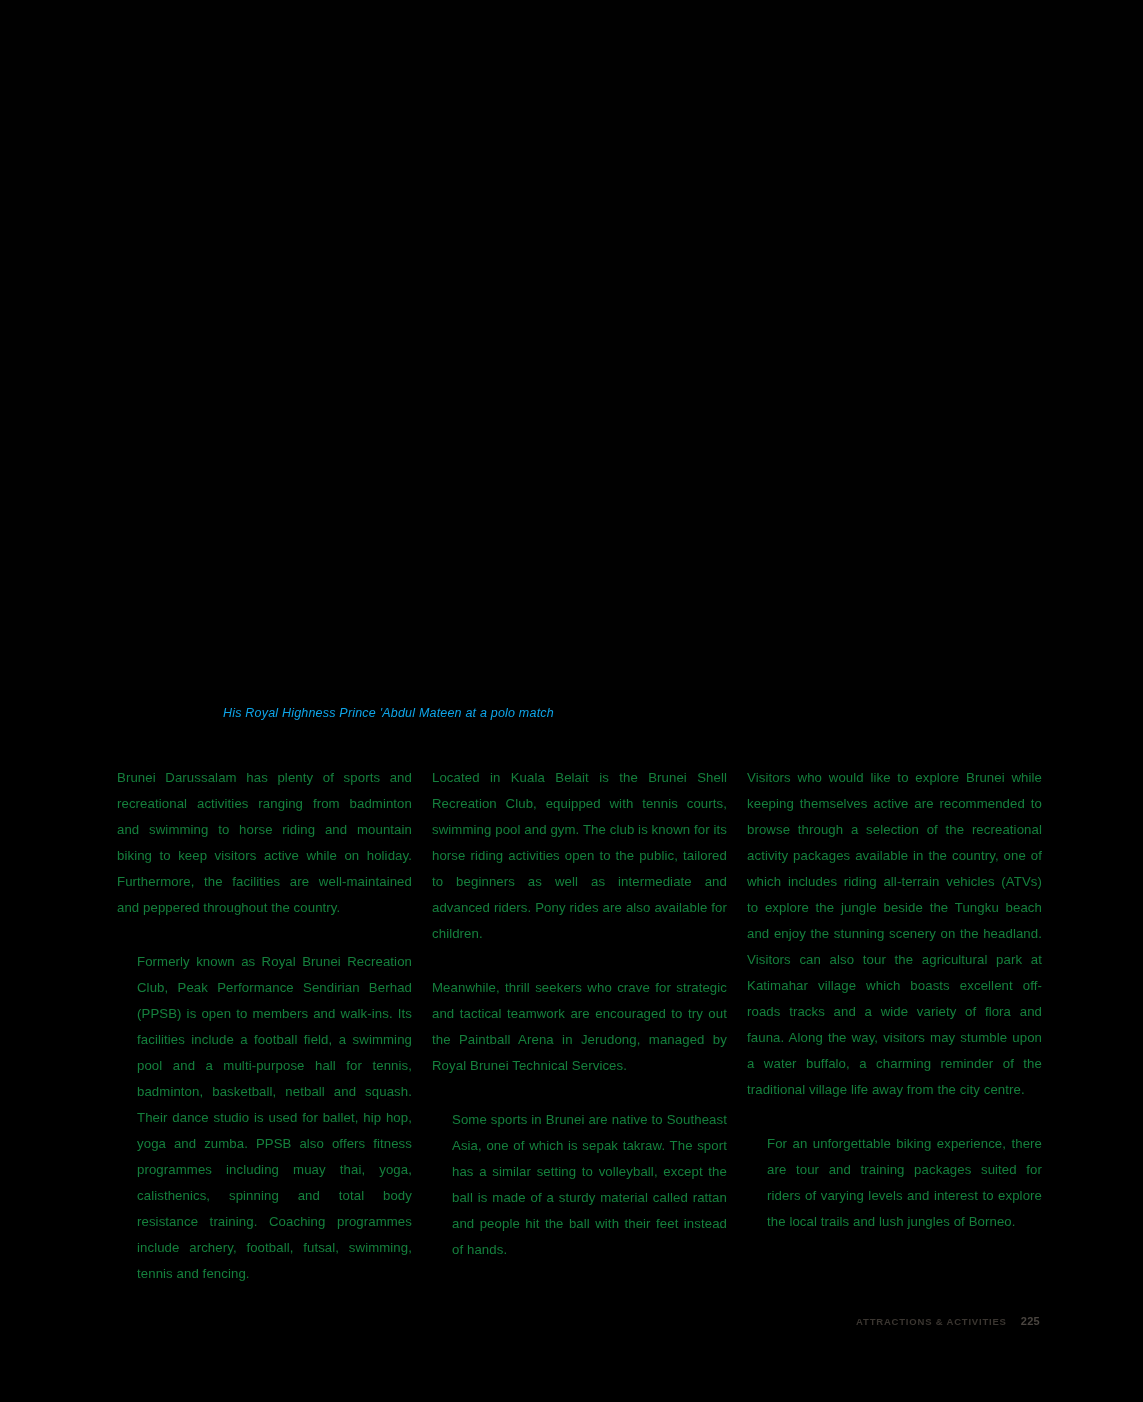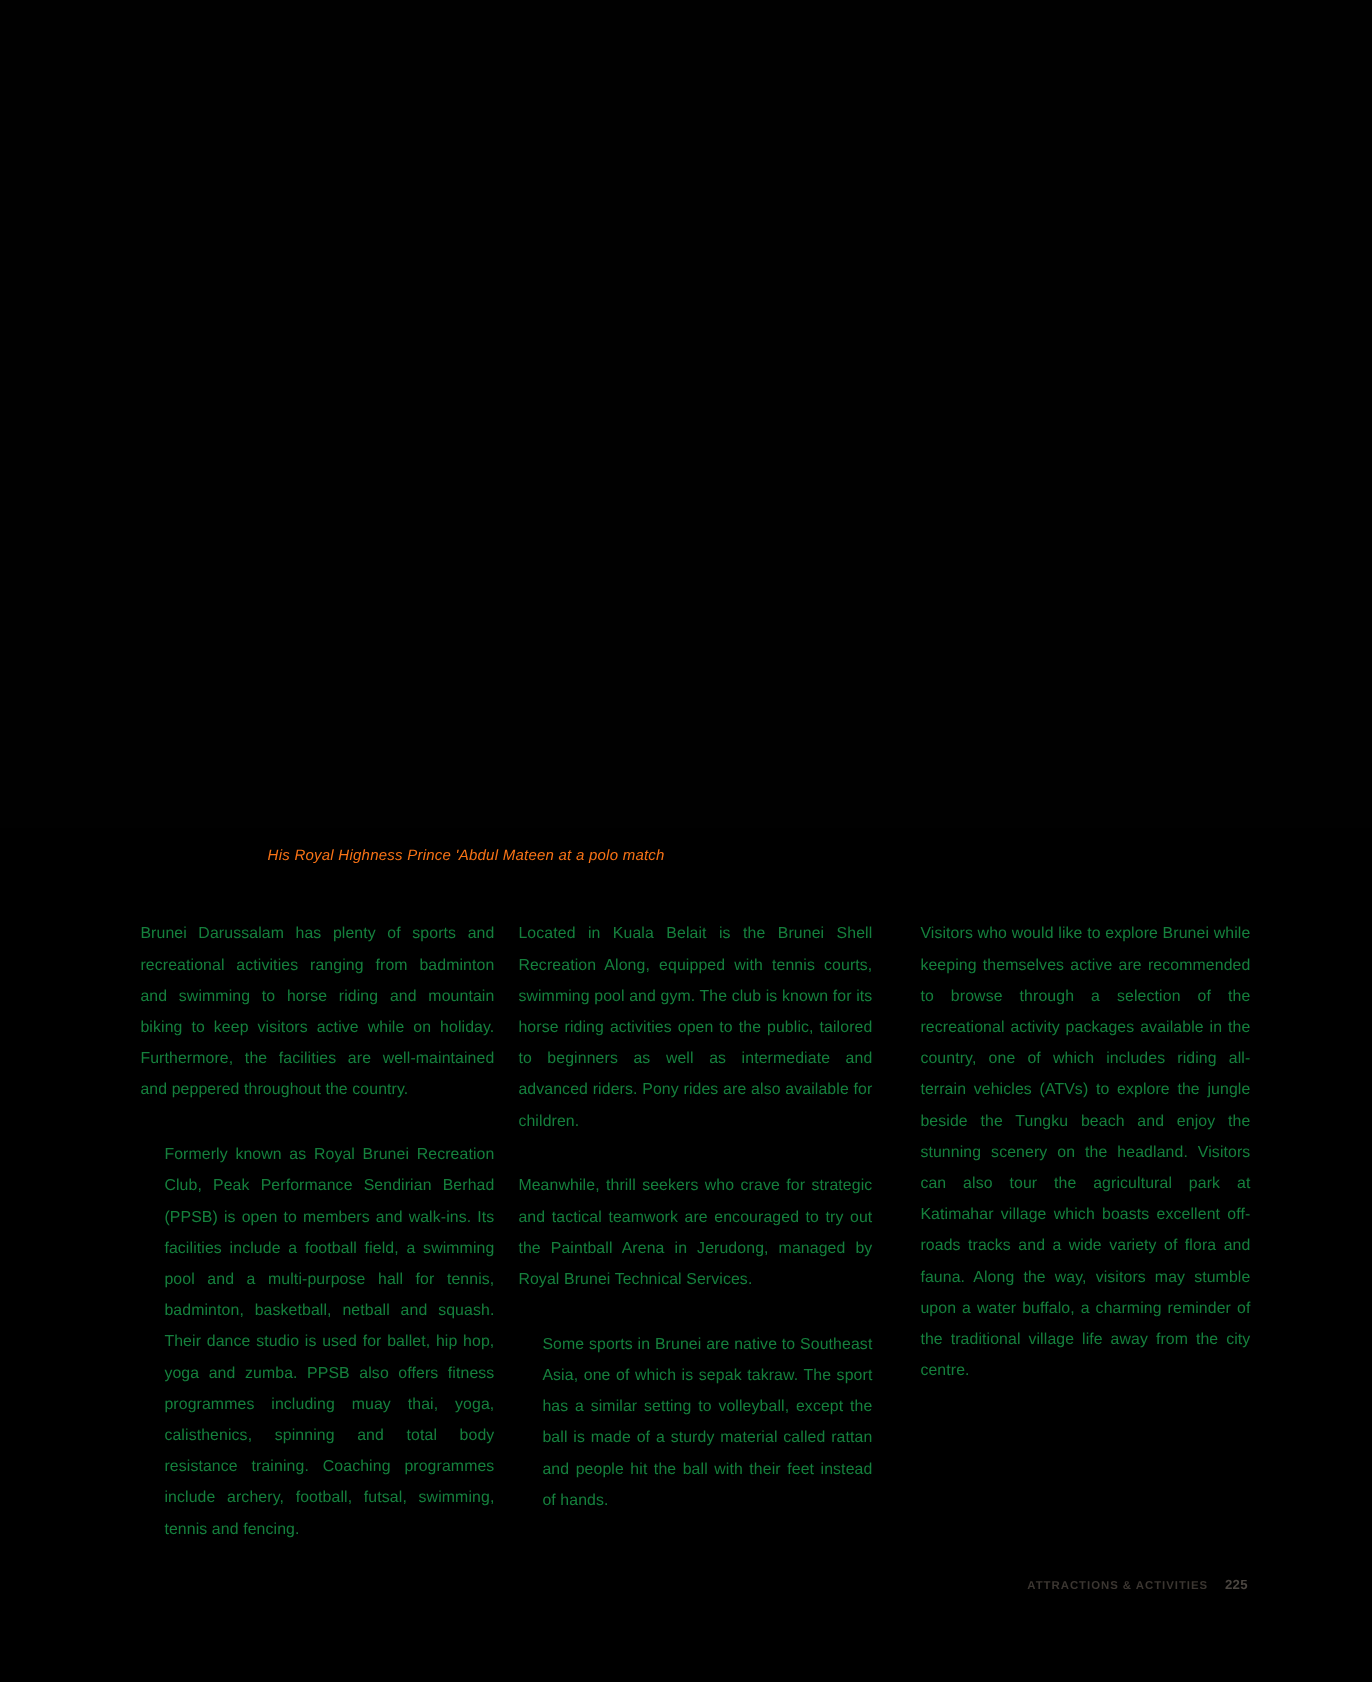--- a/index.html
+++ b/index.html
@@ -24,21 +24,21 @@
     height: 690px;
     background: #010101;
   }
   .caption {
     position: absolute;
     left: 223px;
     top: 705px;
     width: 700px;
     font-size: 12.5px;
     font-style: italic;
-    color: #f97316;
+    color: #0ea5e9;
     letter-spacing: 0.2px;
     line-height: 1.3;
   }
   .columns {
     position: absolute;
     left: 117px;
     top: 765px;
     width: 925px;
     display: flex;
     justify-content: space-between;
@@ -90,27 +90,28 @@
   <div class="caption">His Royal Highness Prince 'Abdul Mateen at a polo match</div>
 
   <div class="columns">
 
     <div class="col">
       <p>Brunei Darussalam has plenty of sports and recreational activities ranging from badminton and swimming to horse riding and mountain biking to keep visitors active while on holiday. Furthermore, the facilities are well-maintained and peppered throughout the country.</p>
       <p>Formerly known as Royal Brunei Recreation Club, Peak Performance Sendirian Berhad (PPSB) is open to members and walk-ins. Its facilities include a football field, a swimming pool and a multi-purpose hall for tennis, badminton, basketball, netball and squash. Their dance studio is used for ballet, hip hop, yoga and zumba. PPSB also offers fitness programmes including muay thai, yoga, calisthenics, spinning and total body resistance training. Coaching programmes include archery, football, futsal, swimming, tennis and fencing.</p>
     </div>
 
     <div class="col">
-      <p>Located in Kuala Belait is the Brunei Shell Recreation Along, equipped with tennis courts, swimming pool and gym. The club is known for its horse riding activities open to the public, tailored to beginners as well as intermediate and advanced riders. Pony rides are also available for children.</p>
+      <p>Located in Kuala Belait is the Brunei Shell Recreation Club, equipped with tennis courts, swimming pool and gym. The club is known for its horse riding activities open to the public, tailored to beginners as well as intermediate and advanced riders. Pony rides are also available for children.</p>
       <p>Meanwhile, thrill seekers who crave for strategic and tactical teamwork are encouraged to try out the Paintball Arena in Jerudong, managed by Royal Brunei Technical Services.</p>
       <p>Some sports in Brunei are native to Southeast Asia, one of which is sepak takraw. The sport has a similar setting to volleyball, except the ball is made of a sturdy material called rattan and people hit the ball with their feet instead of hands.</p>
     </div>
 
     <div class="col">
       <p>Visitors who would like to explore Brunei while keeping themselves active are recommended to browse through a selection of the recreational activity packages available in the country, one of which includes riding all-terrain vehicles (ATVs) to explore the jungle beside the Tungku beach and enjoy the stunning scenery on the headland. Visitors can also tour the agricultural park at Katimahar village which boasts excellent off-roads tracks and a wide variety of flora and fauna. Along the way, visitors may stumble upon a water buffalo, a charming reminder of the traditional village life away from the city centre.</p>
+      <p>For an unforgettable biking experience, there are tour and training packages suited for riders of varying levels and interest to explore the local trails and lush jungles of Borneo.</p>
     </div>
 
   </div>
 
   <div class="footer">
     <span class="footer-label">ATTRACTIONS &amp; ACTIVITIES</span>
     <span class="footer-page">225</span>
   </div>
 
 </div>

